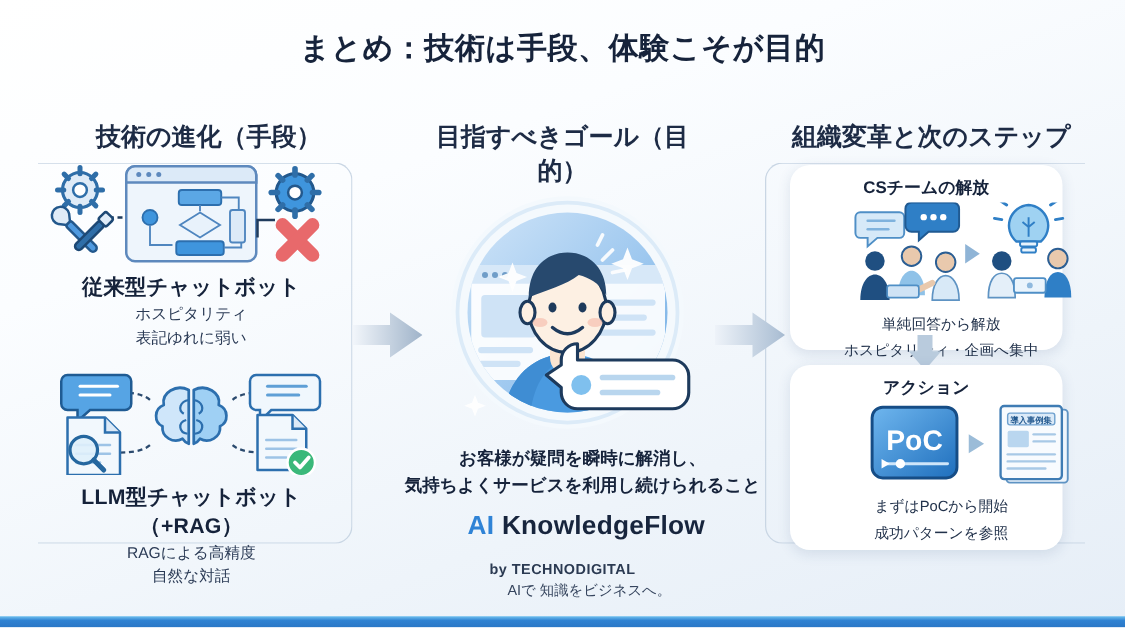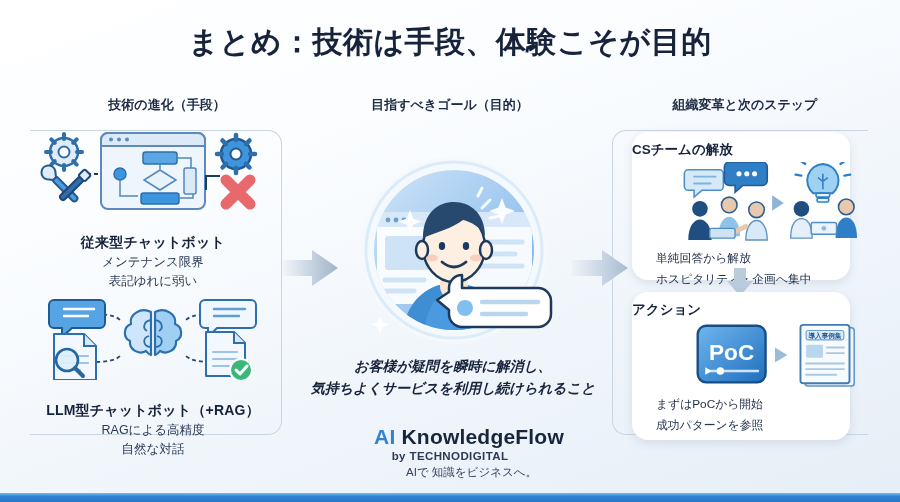--- a/index.html
+++ b/index.html
@@ -18,30 +18,30 @@
     inset: 0;
     background: linear-gradient(160deg, #ffffff 0%, #fbfdff 30%, #eef4fa 70%, #e6eef7 100%);
     overflow: hidden;
   }
 
   
   .title {
     position: absolute;
     top: 22px; left: 0; right: 0;
     text-align: center;
-    font-size: 30px;
+    font-size: 24px;
     font-weight: 700;
     letter-spacing: 0.5px;
     color: #16233b;
   }
 
   
   .col-head {
     position: absolute;
-    font-size: 13px;
+    font-size: 20px;
     font-weight: 700;
     color: #1d2b45;
     text-align: center;
     top: 96px;
   }
   .col-head.c1 { left: 42px;  width: 250px; }
   .col-head.c2 { left: 330px; width: 240px; }
   .col-head.c3 { left: 610px; width: 270px; }
 
   
@@ -74,51 +74,51 @@
   .big-arrow.a2 { left: 572px; }
 
   
   .lblock { position: absolute; left: 38px; width: 230px; text-align: center; }
   .lblock.b1 { top: 130px; }
   .lblock.b2 { top: 298px; }
 
   .lart { width: 230px; height: 82px; position: relative; }
 
   .l-title {
-    font-size: 14px; font-weight: 700; color: #15223a;
-    margin-top: 22px; letter-spacing: .2px;
+    font-size: 17px; font-weight: 700; color: #15223a;
+    margin-top: 6px; letter-spacing: .2px;
   }
   .l-sub {
     font-size: 12.5px; color: #2a3a55; line-height: 1.38; margin-top: 2px;
   }
 
   
   .center-art {
     position: absolute;
     left: 352px; top: 150px;
     width: 205px; height: 200px;
   }
   .center-caption {
     position: absolute;
-    left: 288px; top: 355px;
+    left: 301px; top: 355px;
     width: 330px;
     text-align: center;
     font-size: 14px;
     font-weight: 700;
     color: #16233b;
     line-height: 1.6;
-    font-style: italic;
   }
 
   
   .card {
     position: absolute;
     background: #ffffff;
     border-radius: 16px;
     box-shadow: 0 3px 10px rgba(45,75,120,0.13);
+    text-align: center;
   }
   .card.c1 { left: 632px; top: 132px; width: 218px; height: 148px; }
   .card.c2 { left: 632px; top: 292px; width: 218px; height: 148px; }
 
   .card-title {
     font-size: 13.5px; font-weight: 700; color: #16233b;
     margin-top: 9px;
   }
   .card-art { position: relative; margin: 3px auto 0; padding-left: 48px; }
   .card-sub {
@@ -132,21 +132,21 @@
   }
 
   
   .footer {
     position: absolute;
     left: 0; right: 0; bottom: 22px;
     text-align: center;
   }
   .brand { font-size: 21px; font-weight: 700; color: #17253d; letter-spacing: .2px; margin-left: 38px; }
   .brand .ai { color: #2f83d6; }
-  .brand-by { font-size: 11.5px; font-weight: 700; color: #2b3a52; margin-top: 1px; letter-spacing: .4px; }
+  .brand-by { font-size: 11.5px; font-weight: 700; color: #2b3a52; margin-top: 17px; letter-spacing: .4px; }
   .brand-tag { font-size: 11.5px; color: #3a4counter; margin-top: 2px; padding-left: 43px; }
   .brand-tag { font-size: 11.5px; color: #36455e; margin-top: 3px; }
 
   .bottom-bar {
     position: absolute;
     left: 0; right: 0; bottom: 0;
     height: 9px;
     background: linear-gradient(180deg, #6fc0ef 0%, #2f82d2 38%, #2a77c6 100%);
   }
 </style>
@@ -248,21 +248,21 @@
           <rect x="-4.5" y="-28" width="9" height="9" rx="2" fill="#dfebf7" stroke="#1d4874" stroke-width="2"></rect>
         </g>
 
         <g stroke="#e8696b" stroke-width="11" stroke-linecap="round" transform="translate(200,62)">
           <line x1="-12" y1="-12" x2="12" y2="12"></line>
           <line x1="12" y1="-12" x2="-12" y2="12"></line>
         </g>
       </svg>
     </div>
     <div class="l-title">従来型チャットボット</div>
-    <div class="l-sub">メンテナンス限界</div>
+    <div class="l-sub">ホスピタリティ</div>
     <div class="l-sub">表記ゆれに弱い</div>
   </div>
 
   <div class="lblock b2">
     <div class="lart">
       <svg viewBox="0 0 230 82" width="230" height="82">
 
         <g transform="translate(115,38)">
           <path d="M-2 -24 c-10 -5 -22 2 -20 12 c-8 3 -8 14 -1 17 c-1 9 9 14 16 10 c2 3 5 4 5 4 Z" fill="#cfe6fa" stroke="#2c6fae" stroke-width="2.2" stroke-linejoin="round"></path>
           <path d="M2 -24 c10 -5 22 2 20 12 c8 3 8 14 1 17 c1 9 -9 14 -16 10 c-2 3 -5 4 -5 4 Z" fill="#9fd0f4" stroke="#2c6fae" stroke-width="2.2" stroke-linejoin="round"></path>

